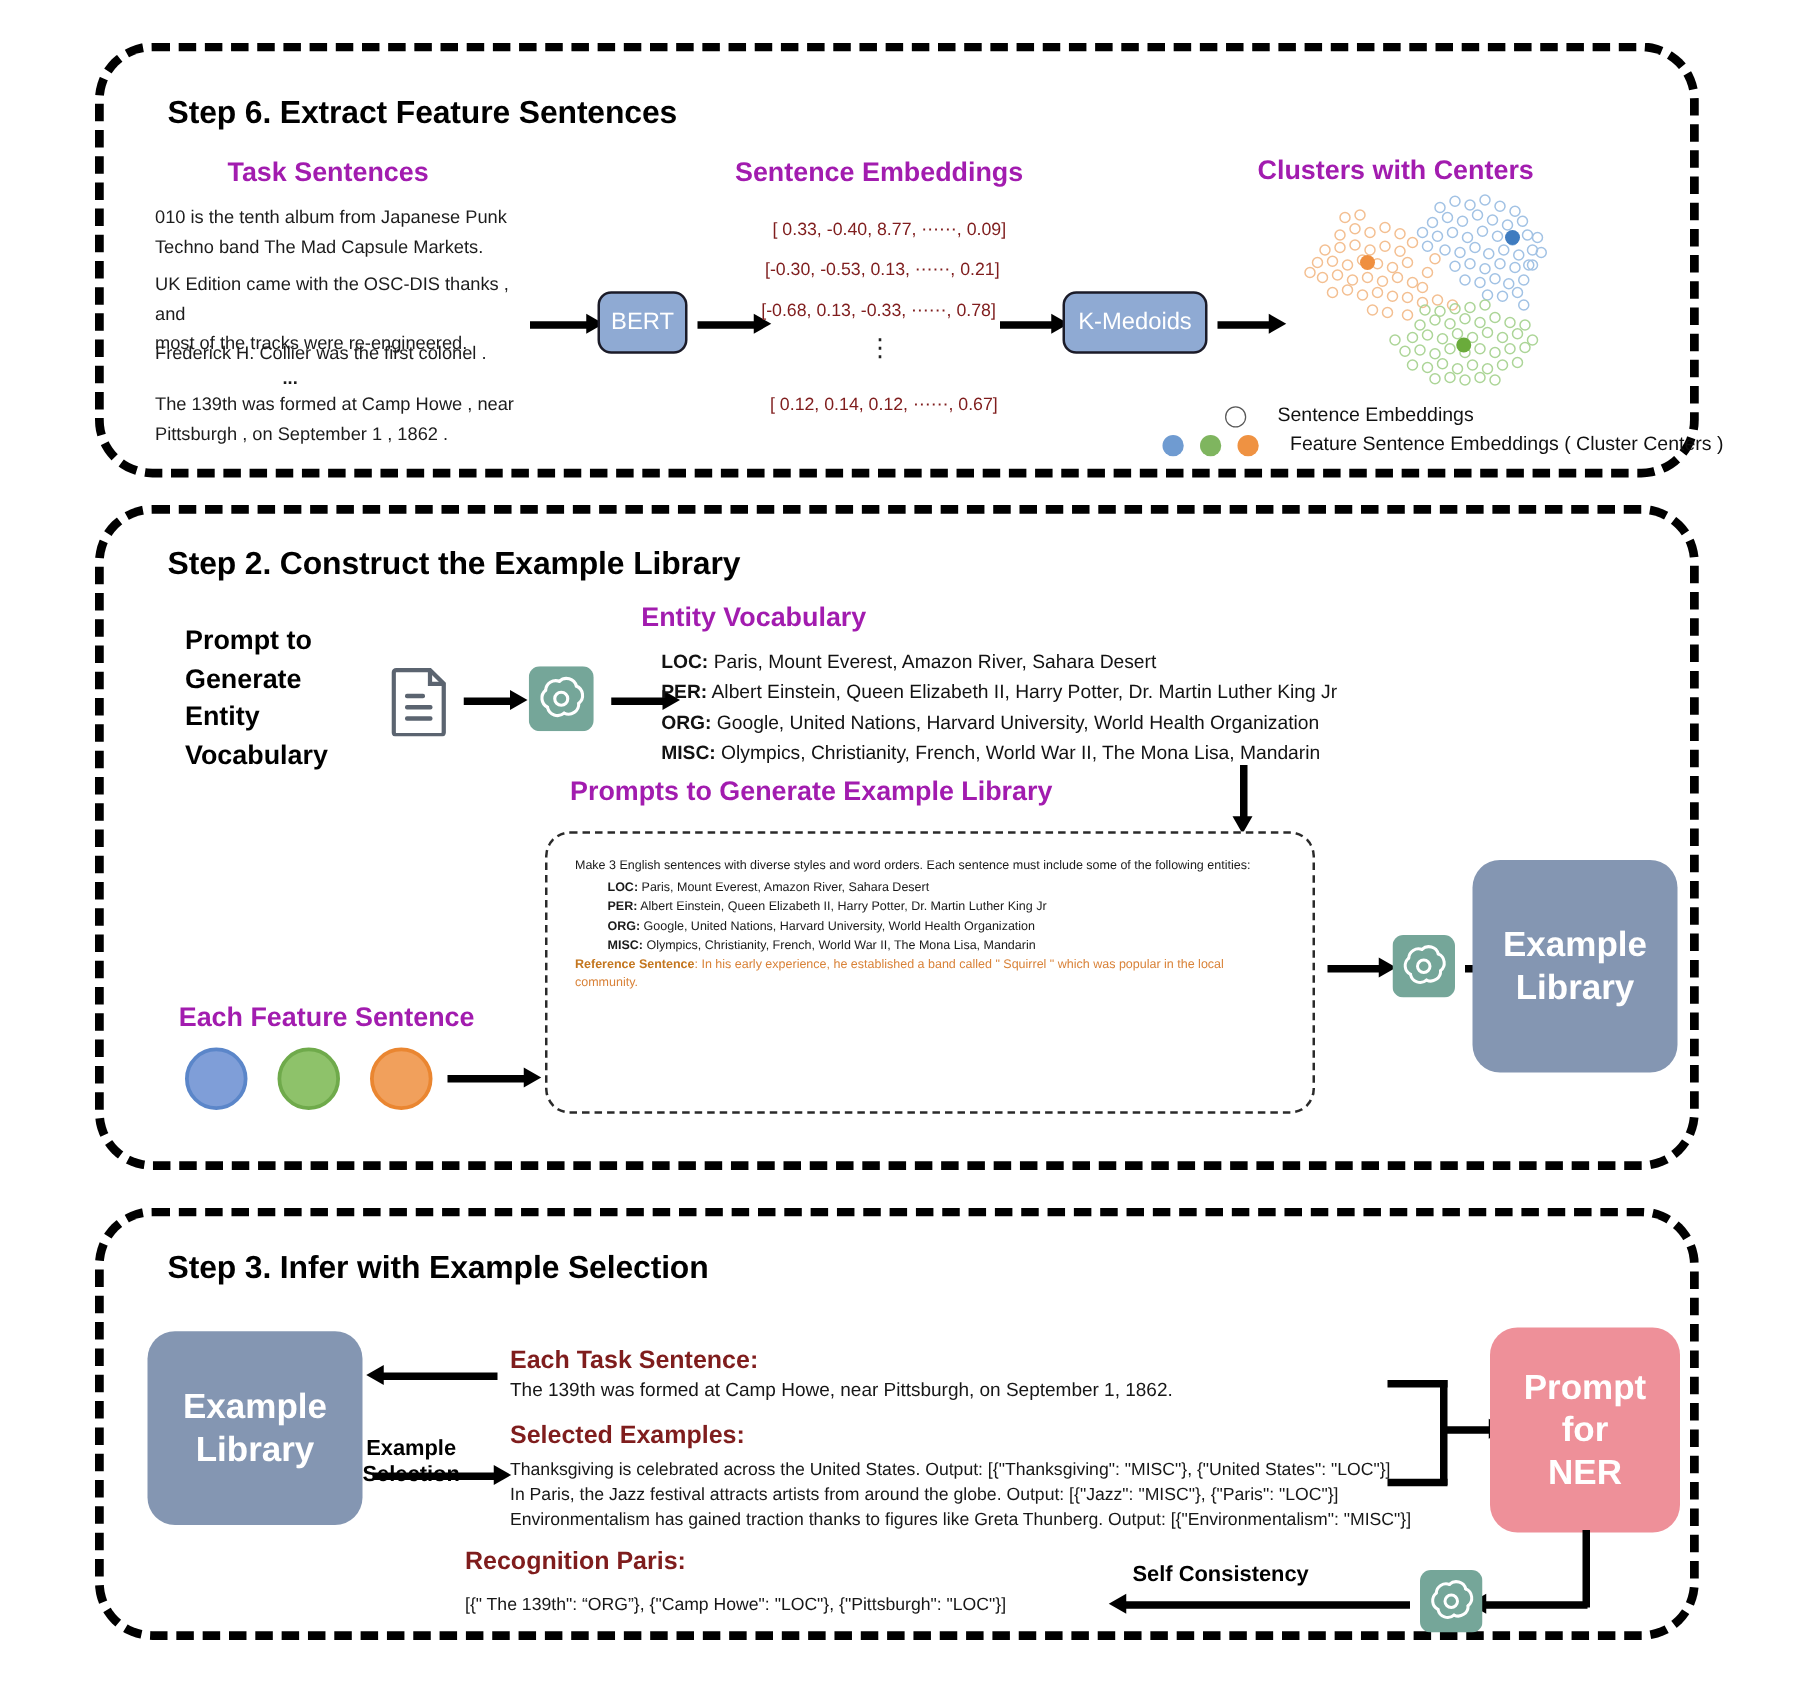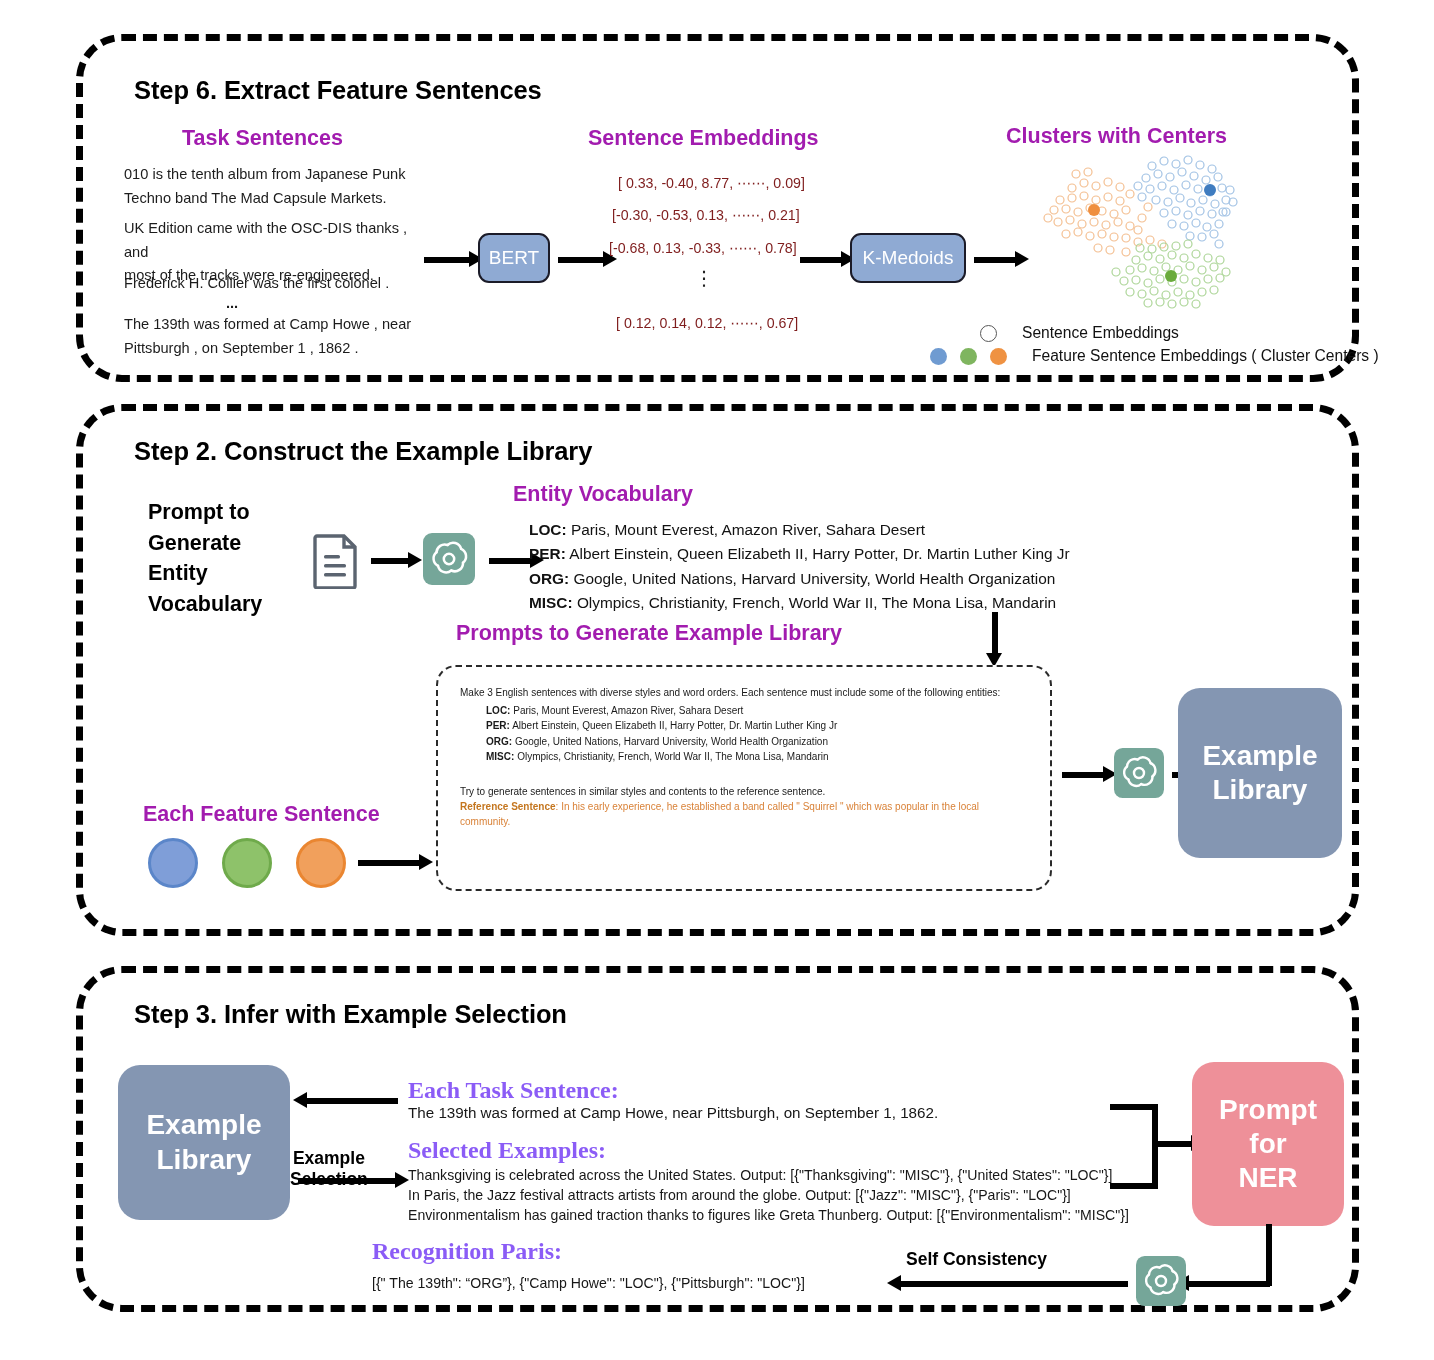--- a/index.html
+++ b/index.html
@@ -139,21 +139,21 @@
   }
   .prompt-line { font-size: 10px; color: #1a1a1a; line-height: 1.52; white-space: nowrap; }
   .prompt-line.wrap { white-space: normal; }
   .ent-label { font-weight: bold; }
   .ref-orange { color: #d98238; }
   .ref-orange b { color: #c4761f; }
   .vocab-line { font-size: 15.4px; color:#121212; line-height: 1.58; white-space: nowrap; }
 
   .sq-icon { position: absolute; }
   .small-label { position:absolute; font-weight:bold; font-size:17.5px; color:#000; line-height:1.2; text-align:center; white-space: nowrap;}
-  .sub-bold { position:absolute; font-weight:bold; font-size:24px; color:#8b5cf6; white-space:nowrap;font-family:Liberation Serif, serif; }
+  .sub-bold { position:absolute; font-weight:bold; font-size:20px; color:#7f1d1d; white-space:nowrap; }
   .sub-text { position:absolute; font-size:15.2px; color:#171717; white-space:nowrap; }
   .sub-text-sm { position:absolute; font-size:14.1px; color:#171717; white-space:nowrap; line-height:1.62;}
   .ellip-v { position:absolute; font-size:20px; color:#222; letter-spacing:0; }
   .multi-line { position:absolute; font-weight:bold; font-size:21.5px; line-height:1.42; color:#000; }
   .cluster-area { position:absolute; }
 </style>
 </head>
 <body>
 
 <div class="step-box" id="step1"></div>
@@ -426,21 +426,20 @@
       </div>
       <div class="prompt-line">
         <span class="ent-label">ORG:</span>
         <span>Google, United Nations, Harvard University, World Health Organization</span>
       </div>
       <div class="prompt-line">
         <span class="ent-label">MISC:</span>
         <span>Olympics, Christianity, French, World War II, The Mona Lisa, Mandarin</span>
       </div>
     </div>
-    <div class="prompt-line" style="margin-top:20px;">Try to generate sentences in similar styles and contents to the reference sentence.</div>
     <div class="prompt-line wrap ref-orange" style="width:570px;">
       <b>Reference Sentence</b><span>: In his early experience, he established a band called " Squirrel " which was popular in the local community.</span>
     </div>
   </div>
 </div>
 
 <div class="col-title" style="left:143px; top:802px;">Each Feature Sentence</div>
 <div class="dot" style="left:148px; top:838px; width:50px; height:50px; background:#7f9ed8; border:3.5px solid #5b86c9;"></div>
 <div class="dot" style="left:222px; top:838px; width:50px; height:50px; background:#8ec26a; border:3.5px solid #6faa4b;"></div>
 <div class="dot" style="left:296px; top:838px; width:50px; height:50px; background:#f1a05c; border:3.5px solid #ea8631;"></div>

